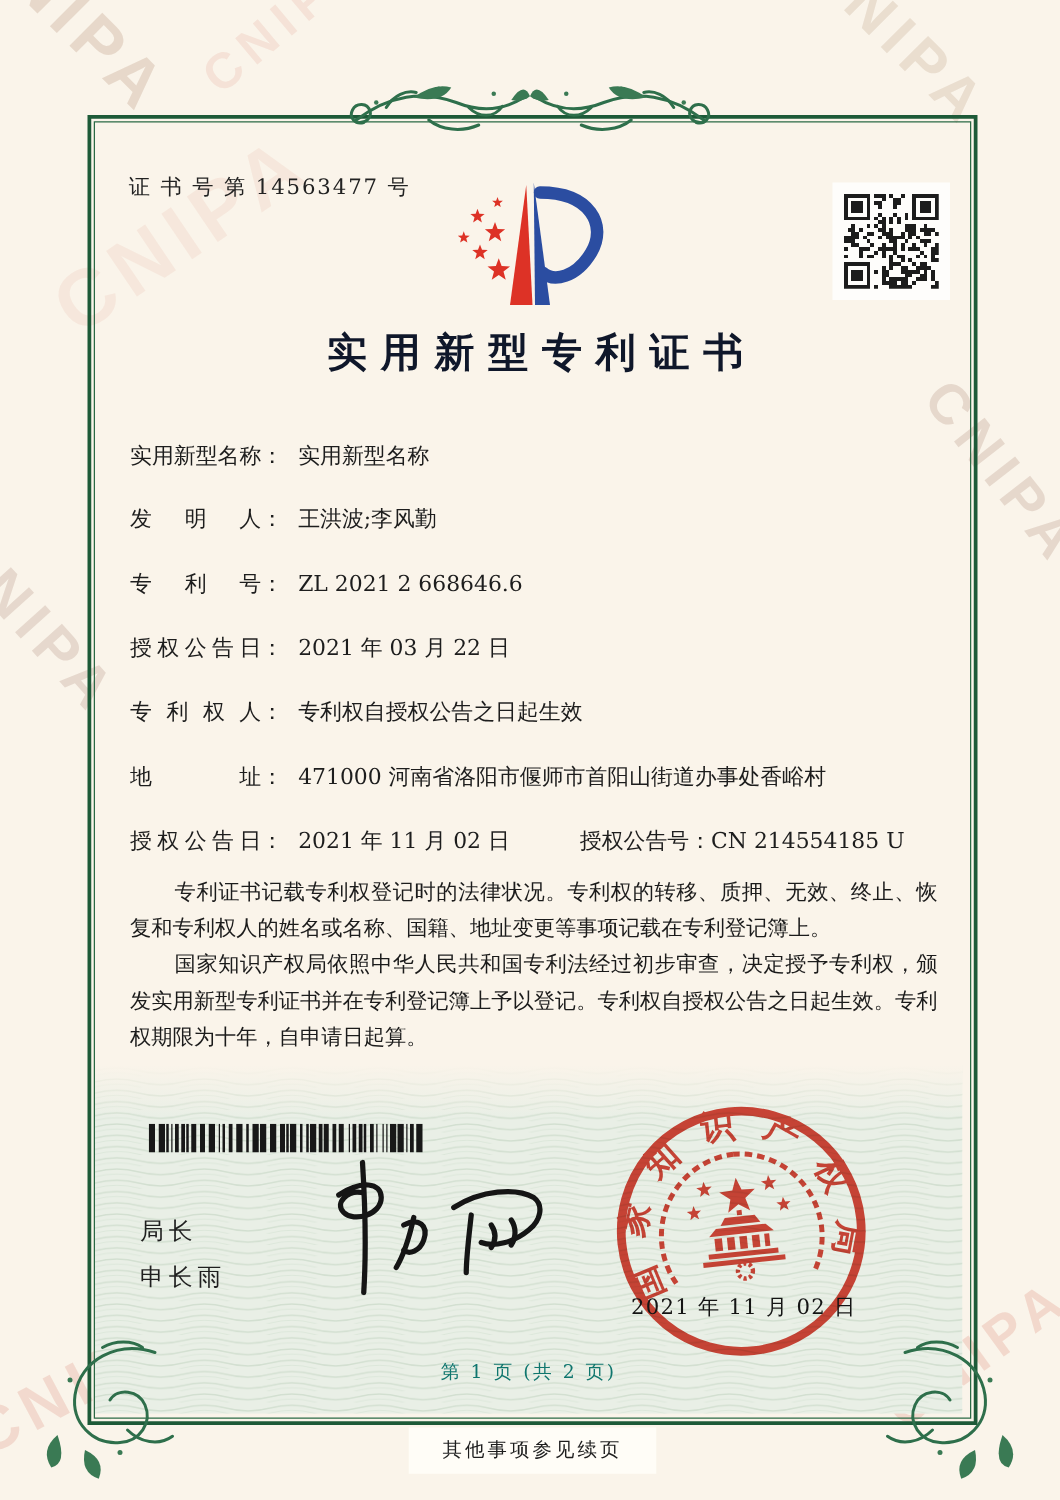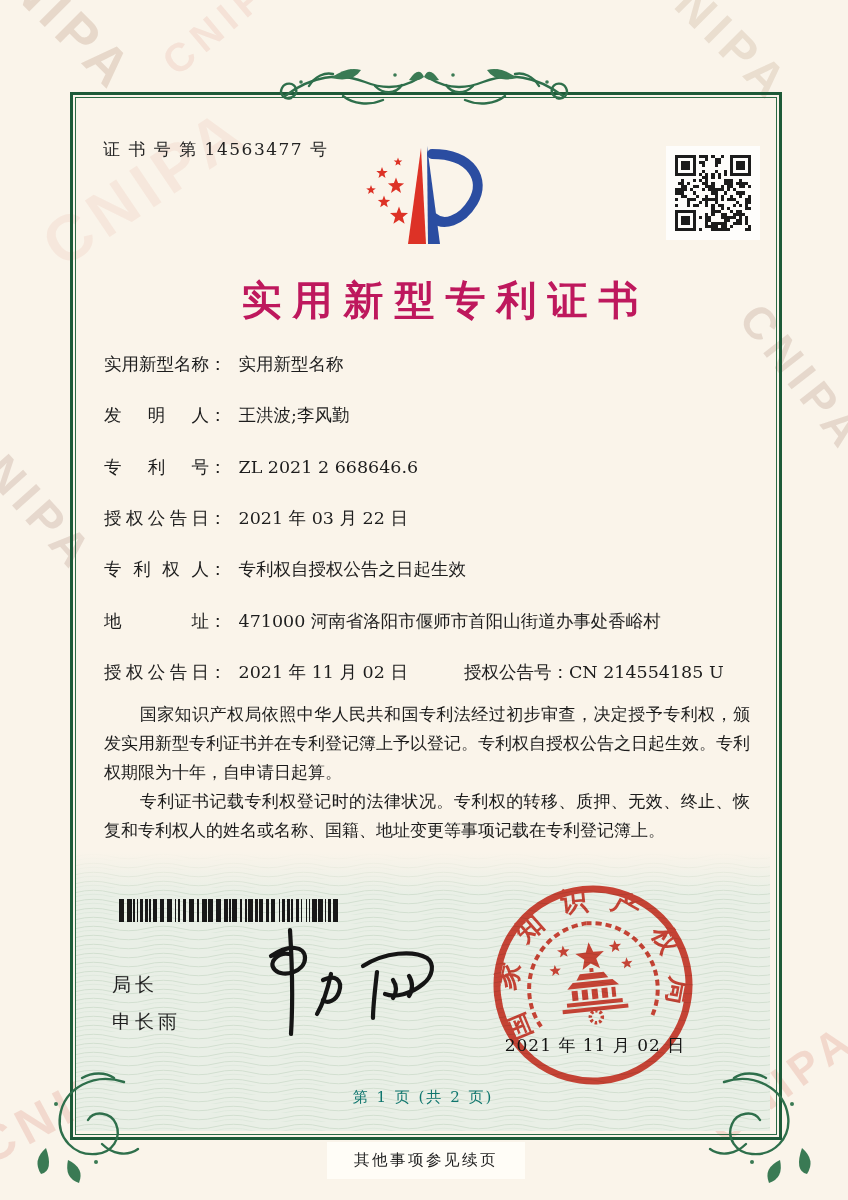--- a/index.html
+++ b/index.html
@@ -30,22 +30,22 @@
   .orn-top{left:279px;top:56px;}
   .orn-bl{left:26px;top:1064px;}
   .orn-br{left:702px;top:1064px;}
 
   
   .certno{position:absolute;left:103px;top:138px;z-index:5;font-size:17px;letter-spacing:1.5px;color:#222;}
   .logo{position:absolute;left:342px;top:142px;z-index:5;}
   .qrbox{position:absolute;left:666px;top:146px;width:94px;height:94px;background:#fefdfb;z-index:5;
     display:flex;align-items:center;justify-content:center;}
   .qrbox svg{width:76px;height:76px;fill:#1c1c1c;shape-rendering:crispEdges;}
-  .title{position:absolute;left:70px;top:256px;width:706px;margin:17px;z-index:5;text-align:center;
-    font-size:40px;font-weight:700;letter-spacing:11px;text-indent:11px;color:#be185d;}
+  .title{position:absolute;left:70px;top:256px;width:706px;margin:5px;z-index:5;text-align:center;
+    font-size:32px;font-weight:700;letter-spacing:11px;text-indent:11px;color:#0f172a;}
 
   
   .fields{position:absolute;left:104px;top:352px;width:648px;z-index:5;}
   .frow{position:absolute;left:0;width:648px;white-space:nowrap;font-size:17.5px;color:#1d1d1d;}
   .frow:nth-of-type(1){top:0;}
   .frow:nth-of-type(2){top:51px;}
   .frow:nth-of-type(3){top:103px;}
   .frow:nth-of-type(4){top:154px;}
   .frow:nth-of-type(5){top:205px;}
   .frow:nth-of-type(6){top:257px;}
@@ -467,22 +467,22 @@
     </div>
     <div class="frow">
       <span class="flabel">地 址</span><span>：</span><span class="fvalue">471000 河南省洛阳市偃师市首阳山街道办事处香峪村</span>
     </div>
     <div class="frow">
       <span class="flabel">授权公告日</span><span>：</span><span class="fvalue">2021 年 11 月 02 日</span><span class="pair2"><span>授权公告号</span><span>：</span><span>CN 214554185 U</span></span>
     </div>
   </div>
 
   <div class="paras">
+    <p>专利证书记载专利权登记时的法律状况。专利权的转移、质押、无效、终止、恢复和专利权人的姓名或名称、国籍、地址变更等事项记载在专利登记簿上。</p>
     <p>国家知识产权局依照中华人民共和国专利法经过初步审查，决定授予专利权，颁发实用新型专利证书并在专利登记簿上予以登记。专利权自授权公告之日起生效。专利权期限为十年，自申请日起算。</p>
-    <p>专利证书记载专利权登记时的法律状况。专利权的转移、质押、无效、终止、恢复和专利权人的姓名或名称、国籍、地址变更等事项记载在专利登记簿上。</p>
   </div>
 
   <div class="barcode" id="barcode"><i style="width:4.800000000000001px"></i><b style="width:3.2px"></b><i style="width:4.800000000000001px"></i><b style="width:1.6px"></b><i style="width:1.6px"></i><b style="width:1.6px"></b><i style="width:1.6px"></i><b style="width:1.6px"></b><i style="width:3.2px"></i><b style="width:1.6px"></b><i style="width:3.2px"></i><b style="width:1.6px"></b><i style="width:1.6px"></i><b style="width:1.6px"></b><i style="width:4.800000000000001px"></i><b style="width:3.2px"></b><i style="width:3.2px"></i><b style="width:3.2px"></b><i style="width:4.800000000000001px"></i><b style="width:3.2px"></b><i style="width:1.6px"></i><b style="width:1.6px"></b><i style="width:1.6px"></i><b style="width:3.2px"></b><i style="width:3.2px"></i><b style="width:3.2px"></b><i style="width:4.800000000000001px"></i><b style="width:3.2px"></b><i style="width:1.6px"></i><b style="width:3.2px"></b><i style="width:4.800000000000001px"></i><b style="width:1.6px"></b><i style="width:4.800000000000001px"></i><b style="width:3.2px"></b><i style="width:4.800000000000001px"></i><b style="width:3.2px"></b><i style="width:3.2px"></i><b style="width:1.6px"></b><i style="width:1.6px"></i><b style="width:1.6px"></b><i style="width:4.800000000000001px"></i><b style="width:3.2px"></b><i style="width:1.6px"></i><b style="width:3.2px"></b><i style="width:1.6px"></i><b style="width:1.6px"></b><i style="width:4.800000000000001px"></i><b style="width:1.6px"></b><i style="width:3.2px"></i><b style="width:1.6px"></b><i style="width:3.2px"></i><b style="width:3.2px"></b><i style="width:3.2px"></i><b style="width:1.6px"></b><i style="width:4.800000000000001px"></i><b style="width:3.2px"></b><i style="width:1.6px"></i><b style="width:1.6px"></b><i style="width:3.2px"></i><b style="width:1.6px"></b><i style="width:3.2px"></i><b style="width:1.6px"></b><i style="width:1.6px"></i><b style="width:3.2px"></b><i style="width:3.2px"></i><b style="width:1.6px"></b><i style="width:1.6px"></i><b style="width:3.2px"></b><i style="width:1.6px"></i><b style="width:1.6px"></b><i style="width:1.6px"></i><b style="width:1.6px"></b><i style="width:4.800000000000001px"></i><b style="width:1.6px"></b><i style="width:4.800000000000001px"></i><b style="width:1.6px"></b><i style="width:1.6px"></i><b style="width:1.6px"></b><i style="width:3.2px"></i><b style="width:1.6px"></b><i style="width:4.800000000000001px"></i><b style="width:3.2px"></b></div>
 
   <div class="dlabel">局长</div>
   <div class="dname">申长雨</div>
 
   <svg class="sig" width="210" height="120" viewBox="0 0 210 120">
     <path d="M36,34 C54,22 70,24 70,36 C70,50 48,56 40,48 C32,40 44,30 54,32"></path>
     <path d="M55,8 C57,40 58,80 56,112"></path>

